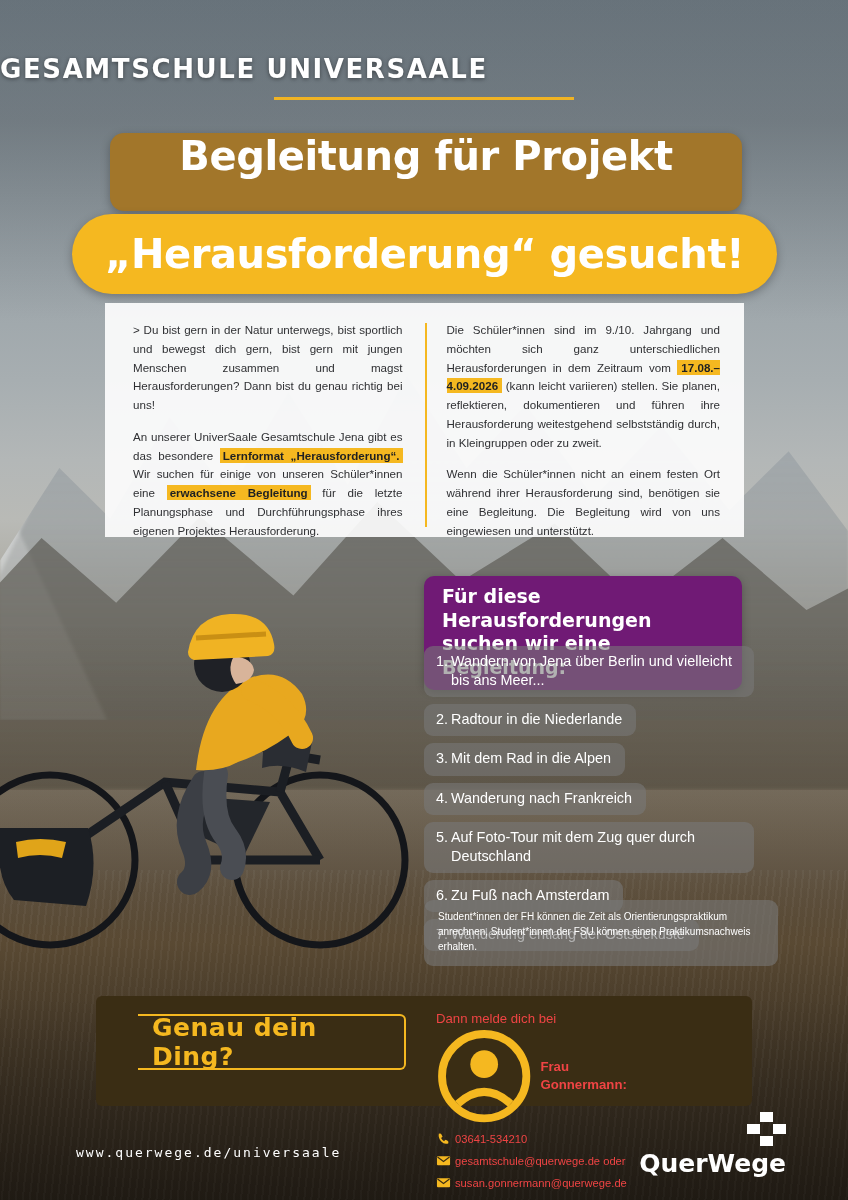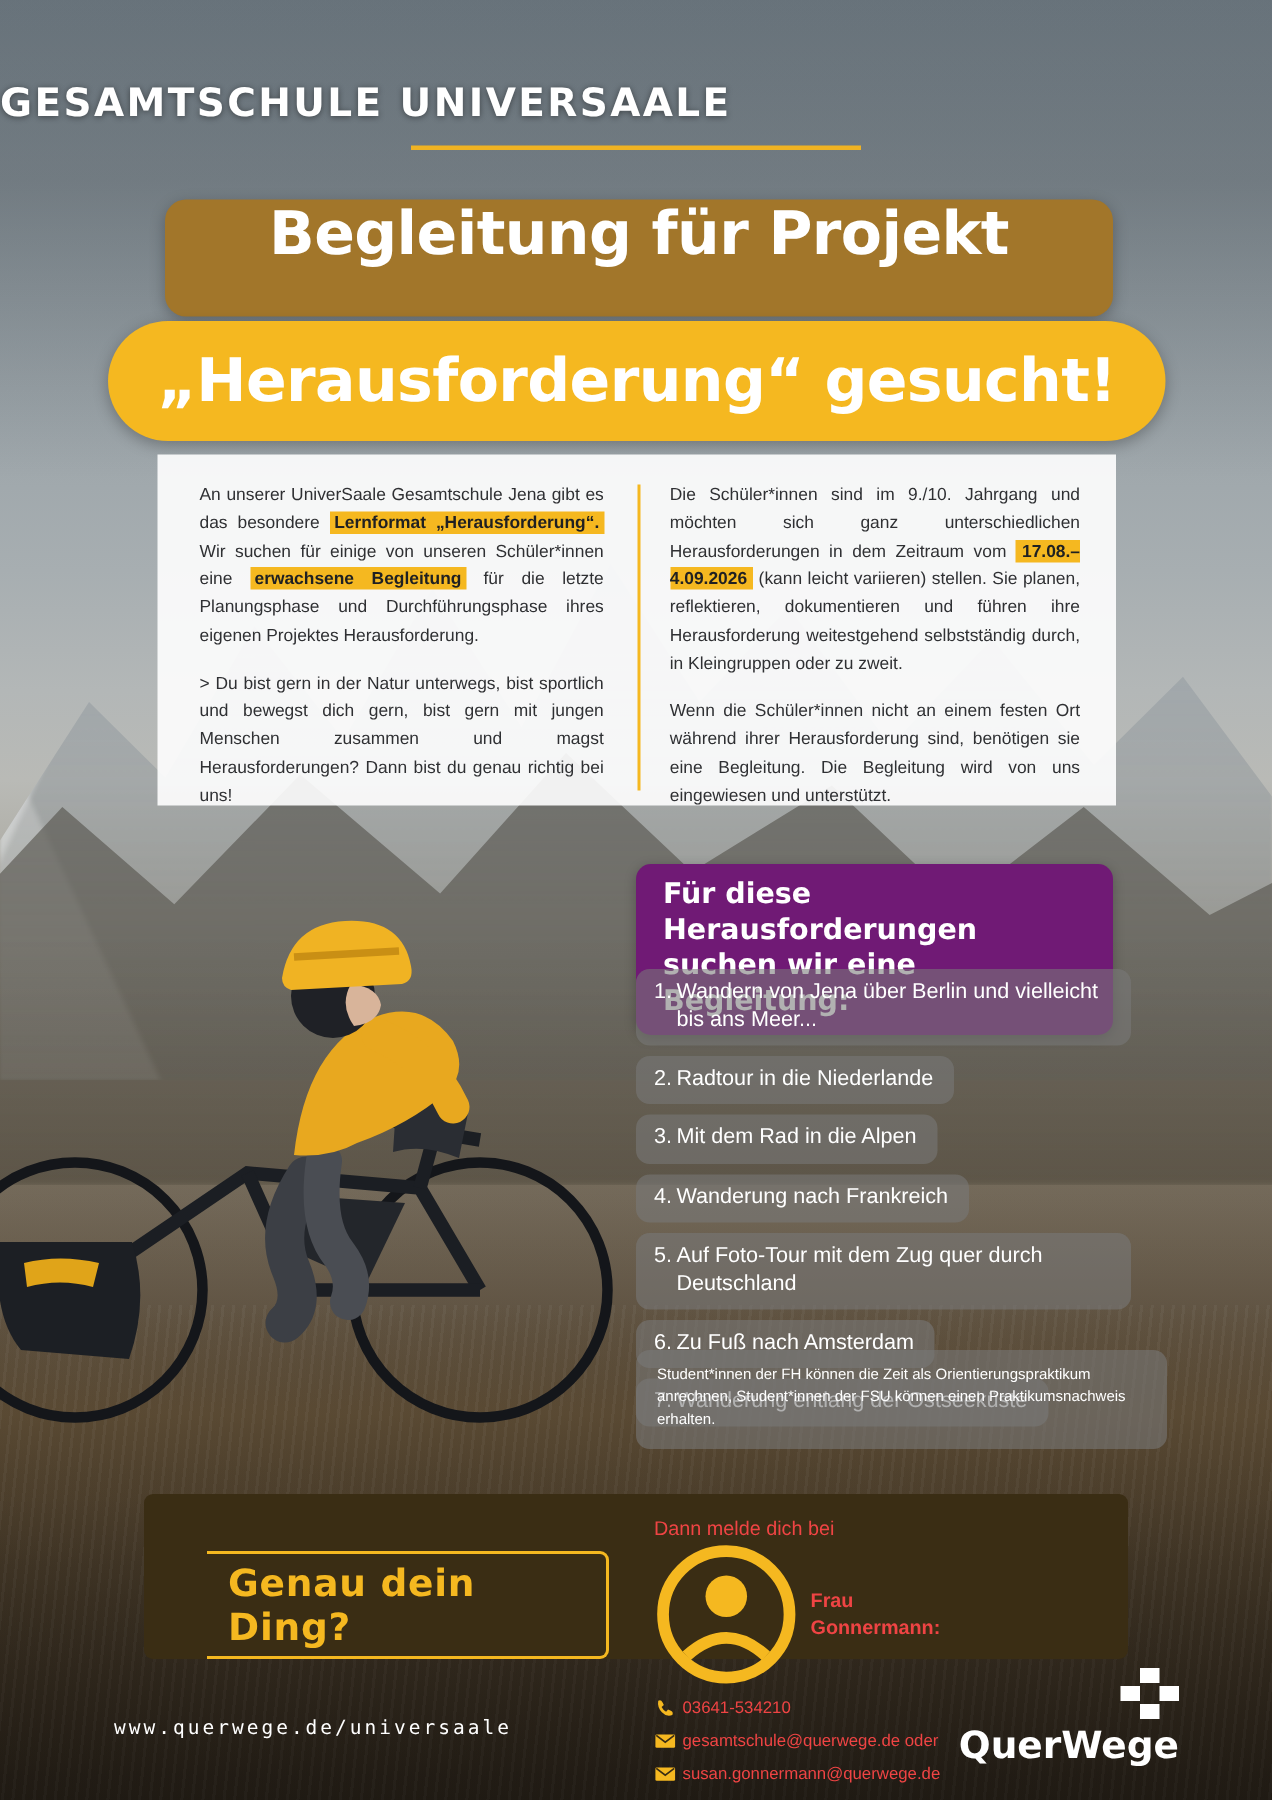--- a/index.html
+++ b/index.html
@@ -139,21 +139,21 @@
     font-size: 10px; line-height: 1.52;
     font-family: "Liberation Sans", sans-serif;
   }
 
   
   .contact {
     position: absolute; left: 96px; top: 996px; width: 656px; height: 110px;
     background: #3a2d14; border-radius: 6px;
   }
   .slogan {
-    position: absolute; left: 42px; top: 38px; width: 268px; height: 72px;
+    position: absolute; left: 42px; top: 18px; width: 268px; height: 56px;
     border: 2px solid #f5b820; border-left: none; border-radius: 0 6px 6px 0;
     display: flex; align-items: center;
   }
   .slogan span {
     color: #f5b820; font-size: 25px; font-weight: bold; letter-spacing: 0.5px;
     font-family: "DejaVu Sans", sans-serif; padding-left: 14px;
   }
   .cinfo { position: absolute; left: 340px; top: 14px; color: #ef4444; }
   .cinfo .lead { font-size: 13.2px; line-height: 1.36; font-weight: bold; }
   .cinfo .lead .thin { font-weight: normal; }
@@ -220,22 +220,22 @@
 
   <div class="title1">
     <span>Begleitung für Projekt</span>
   </div>
   <div class="title2">
     <span>„Herausforderung“ gesucht!</span>
   </div>
 
   <div class="intro">
     <div class="col left">
+      <p>&gt; Du bist gern in der Natur unterwegs, bist sportlich und bewegst dich gern, bist gern mit jungen Menschen zusammen und magst Herausforderungen? Dann bist du genau richtig bei uns!</p>
       <p><span>An unserer UniverSaale Gesamtschule Jena gibt es das besondere </span><span class="hl">Lernformat „Herausforderung“.</span><span> Wir suchen für einige von unseren Schüler*innen eine </span><span class="hl">erwachsene Begleitung</span><span> für die letzte Planungsphase und Durchführungsphase ihres eigenen Projektes Herausforderung.</span></p>
-      <p>&gt; Du bist gern in der Natur unterwegs, bist sportlich und bewegst dich gern, bist gern mit jungen Menschen zusammen und magst Herausforderungen? Dann bist du genau richtig bei uns!</p>
     </div>
     <div class="col right">
       <p><span>Die Schüler*innen sind im 9./10. Jahrgang und möchten sich ganz unterschiedlichen Herausforderungen in dem Zeitraum vom </span><span class="hl-date">17.08.–4.09.2026</span><span> (kann leicht variieren) stellen. Sie planen, reflektieren, dokumentieren und führen ihre Herausforderung weitestgehend selbstständig durch, in Kleingruppen oder zu zweit.</span></p>
       <p>Wenn die Schüler*innen nicht an einem festen Ort während ihrer Herausforderung sind, benötigen sie eine Begleitung. Die Begleitung wird von uns eingewiesen und unterstützt.</p>
     </div>
   </div>
 
   <div class="chal-head">Für diese Herausforderungen suchen wir eine Begleitung:</div>
   <div class="chal-list">
     <div class="chal-item">

